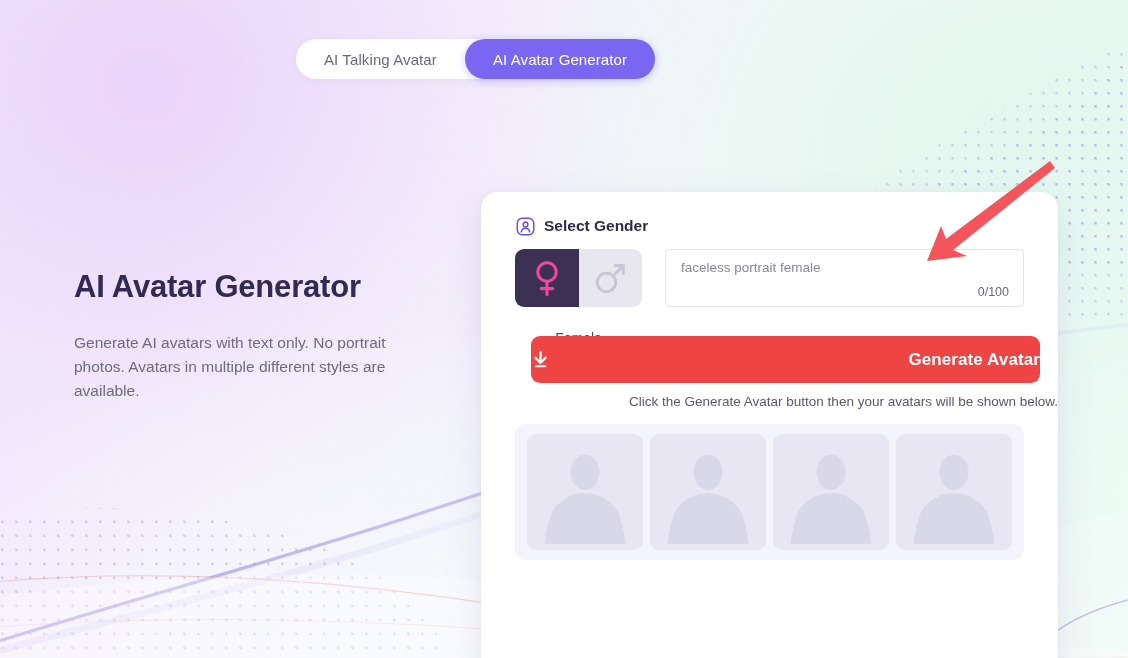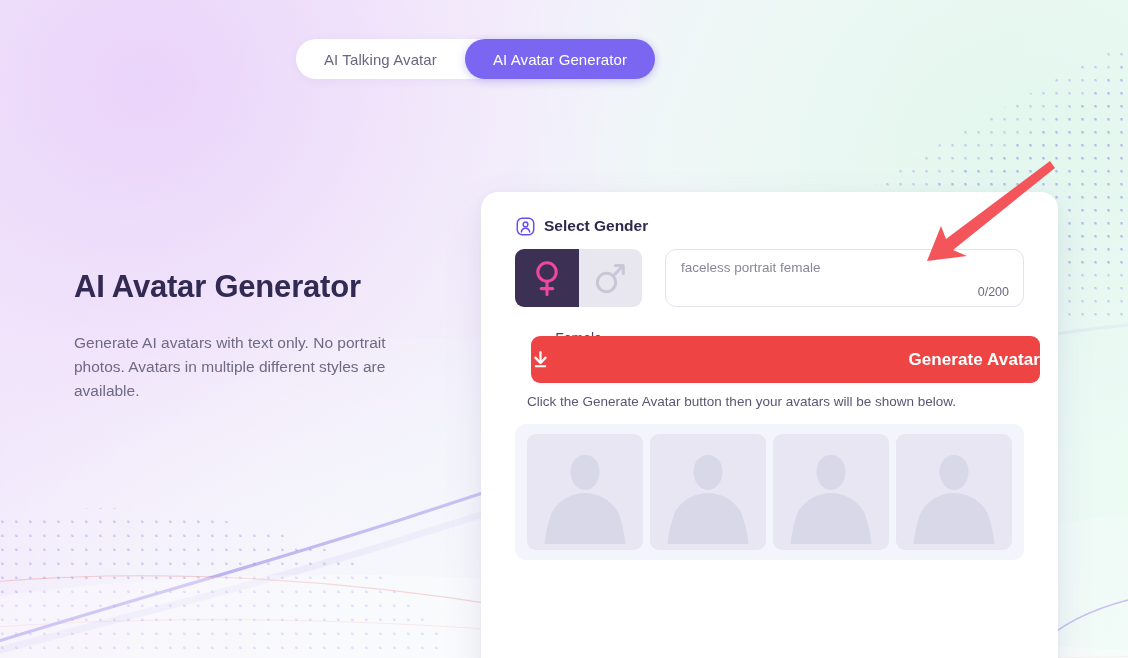--- a/index.html
+++ b/index.html
@@ -186,21 +186,21 @@
     font-size: 14px;
     color: #4b4563;
   }
 
   
   .ta-wrap { flex: 1; margin-left: 2px; }
   .ta-box {
     position: relative;
     height: 58px;
     border: 1px solid #e4e2ef;
-    border-radius: 11px;
+    border-radius: 4px;
     background: #ffffff;
     cursor: text;
   }
   .ta-ph {
     position: absolute;
     left: 15px;
     top: 10px;
     font-size: 13.5px;
     color: #8a8699;
   }
@@ -233,21 +233,21 @@
     cursor: pointer;
     letter-spacing: 0.1px;
     margin-left: 16px;
   }
   .dl-icon { width: 19px; height: 19px; display: block; }
 
   .hint {
     position: absolute;
     left: 0; right: 0;
     top: 202px;
-    text-align: left;
+    text-align: right;
     font-size: 13.5px;
     color: #5b5672;
     padding-left: 46px;
   }
 
   
   .results {
     position: absolute;
     left: 34px;
     top: 232px;
@@ -401,21 +401,21 @@
               <path d="M22.3 5.6 L30.3 5.6 L30.3 13.6" fill="none" stroke="#c9c7d6" stroke-width="3" stroke-linecap="round" stroke-linejoin="round"></path>
             </svg>
           </div>
         </div>
         <div class="gender-label">Female</div>
       </div>
 
       <div class="ta-wrap">
         <div class="ta-box">
           <span class="ta-ph">faceless portrait female</span>
-          <span class="ta-count">0/200</span>
+          <span class="ta-count">0/100</span>
         </div>
       </div>
 
     </div>
 
     <button class="gen-btn">
       <svg class="dl-icon" viewBox="0 0 24 24">
         <line x1="12" y1="2.8" x2="12" y2="15.2" stroke="#ffffff" stroke-width="2.9" stroke-linecap="round"></line>
         <path d="M5.6 9.6 L12 16.4 L18.4 9.6" fill="none" stroke="#ffffff" stroke-width="2.9" stroke-linecap="round" stroke-linejoin="round"></path>
         <line x1="6" y1="20.6" x2="18" y2="20.6" stroke="#ffffff" stroke-width="2.5" stroke-linecap="round"></line>

